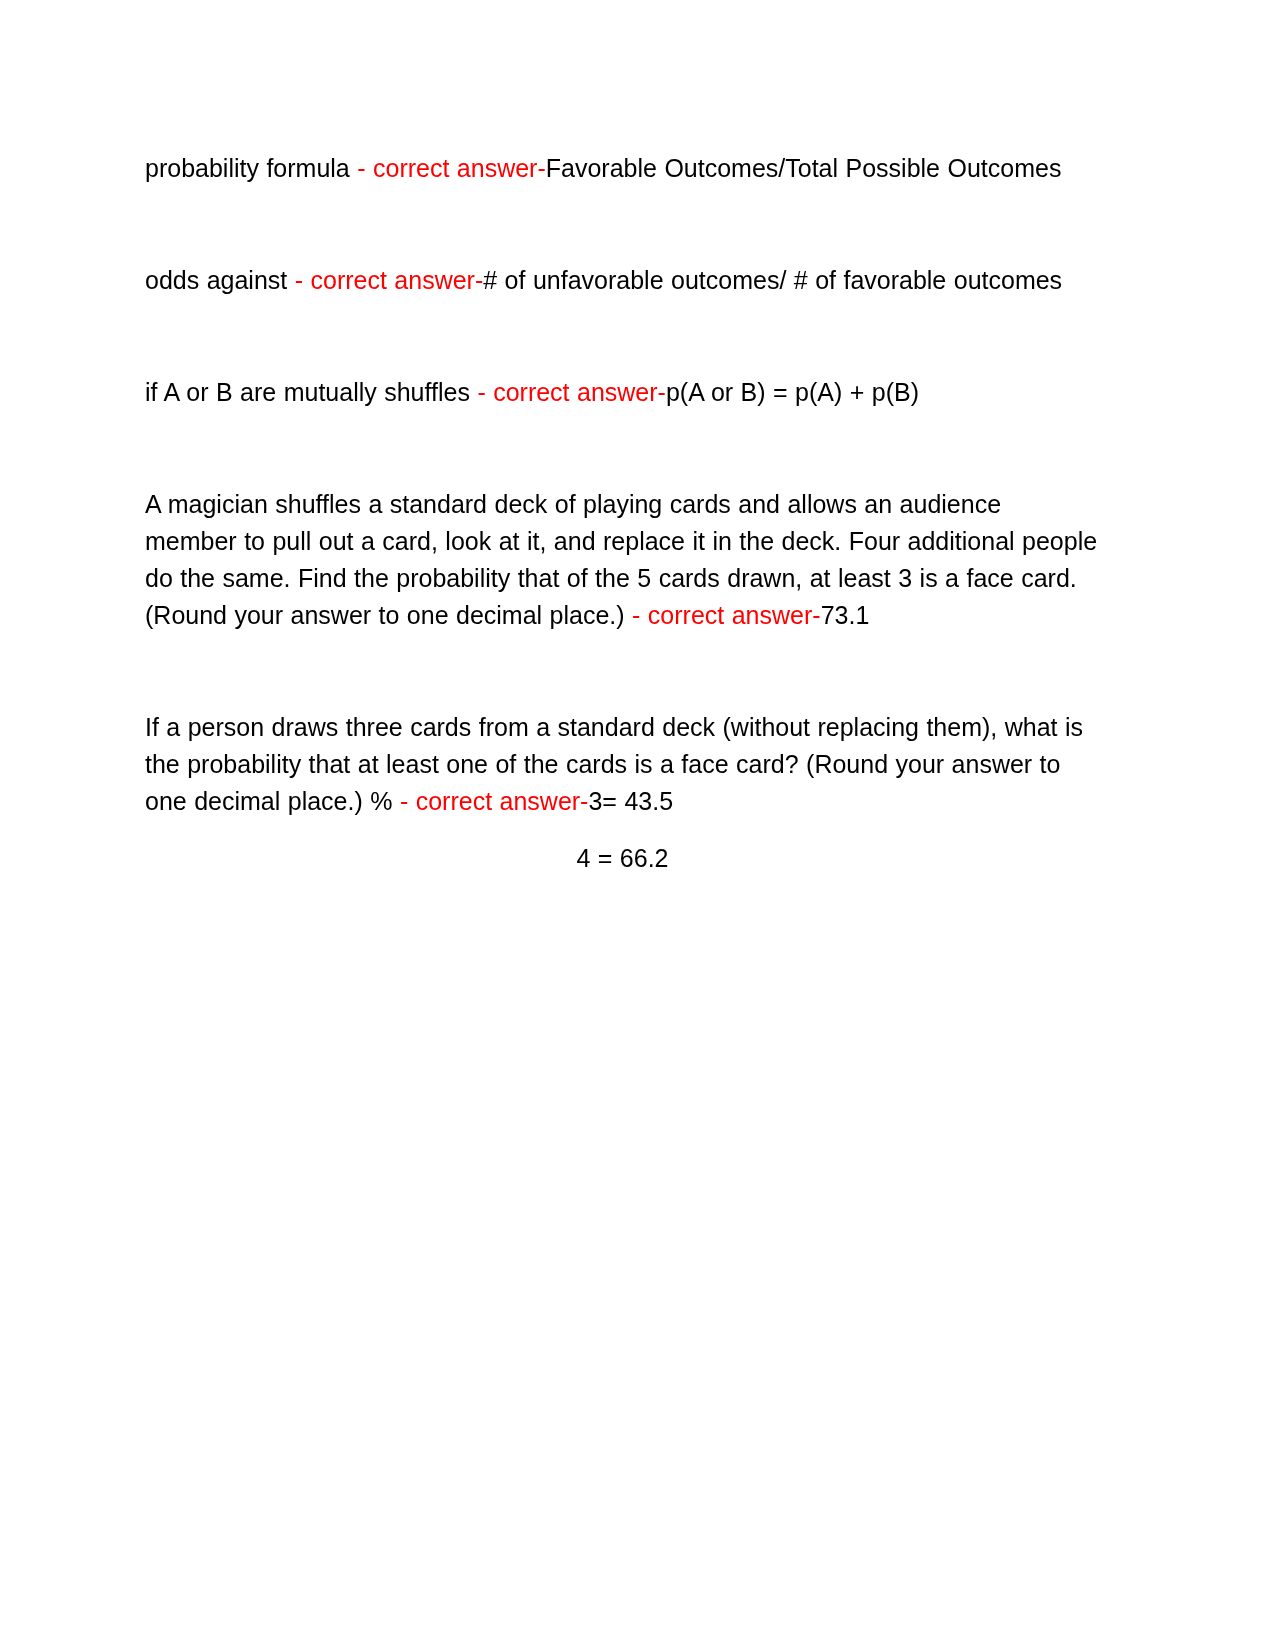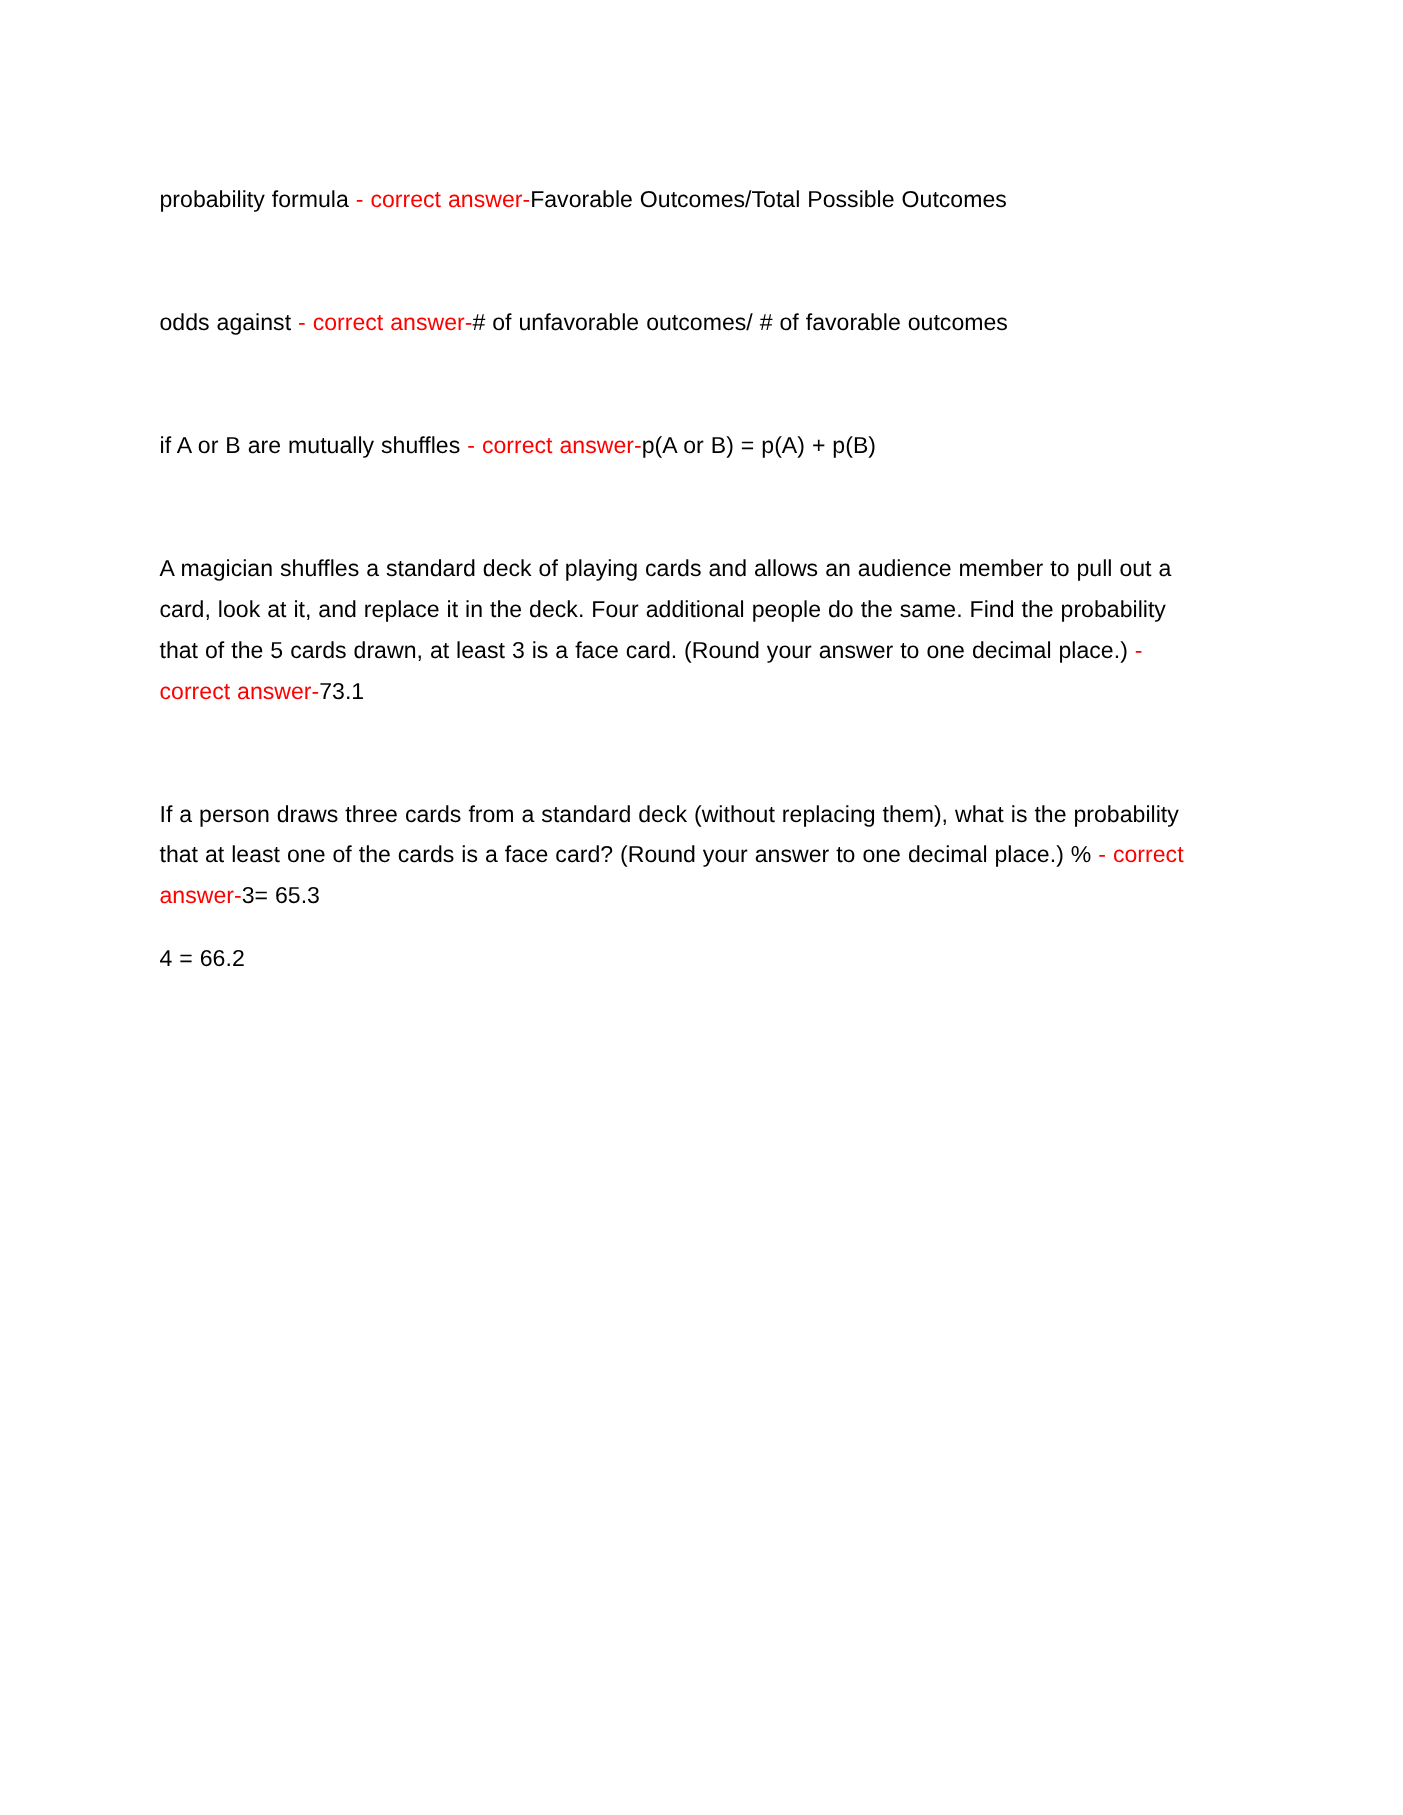--- a/index.html
+++ b/index.html
@@ -16,31 +16,32 @@
   }
   .page {
     box-sizing: border-box;
     width: 1275px;
     height: 1650px;
     padding: 147px 125px 0 145px;
     background: #ffffff;
   }
   .para {
     width: 955px;
-    margin: 16px 0 75px 0;
-    font-size: 21px;
+    margin: 3px 0 75px 0;
+    font-size: 25px;
     line-height: 37px;
     color: #000000;
     word-spacing: 0.5px;
   }
   .para.tight {
     margin-bottom: 20px;
   }
   .para.last {
     margin-bottom: 0;
+    text-align: center;
   }
   .red {
     color: #ff0000;
   }
 </style>
 </head>
 <body>
 
 <div class="page">
 
@@ -48,17 +49,17 @@
 
 
   <p class="para"><span>odds against </span><span class="red">- correct answer-</span><span># of unfavorable outcomes/ # of favorable outcomes</span></p>
 
   <p class="para"><span>if A or B are mutually shuffles </span><span class="red">- correct answer-</span><span>p(A or B) = p(A) + p(B)</span></p>
 
 
   <p class="para"><span>A magician shuffles a standard deck of playing cards and allows an audience member to pull out a card, look at it, and replace it in the deck. Four additional people do the same. Find the probability that of the 5 cards drawn, at least 3 is a face card. (Round your answer to one decimal place.) </span><span class="red">- correct answer-</span><span>73.1</span></p>
 
 
-  <p class="para tight"><span>If a person draws three cards from a standard deck (without replacing them), what is the probability that at least one of the cards is a face card? (Round your answer to one decimal place.) % </span><span class="red">- correct answer-</span><span>3= 65.3</span></p>
+  <p class="para tight"><span>If a person draws three cards from a standard deck (without replacing them), what is the probability that at least one of the cards is a face card? (Round your answer to one decimal place.) % </span><span class="red">- correct answer-</span><span>3= 43.5</span></p>
 
   <p class="para last"><span>4 = 66.2</span></p>
 
 </div>
 
 </body></html>

